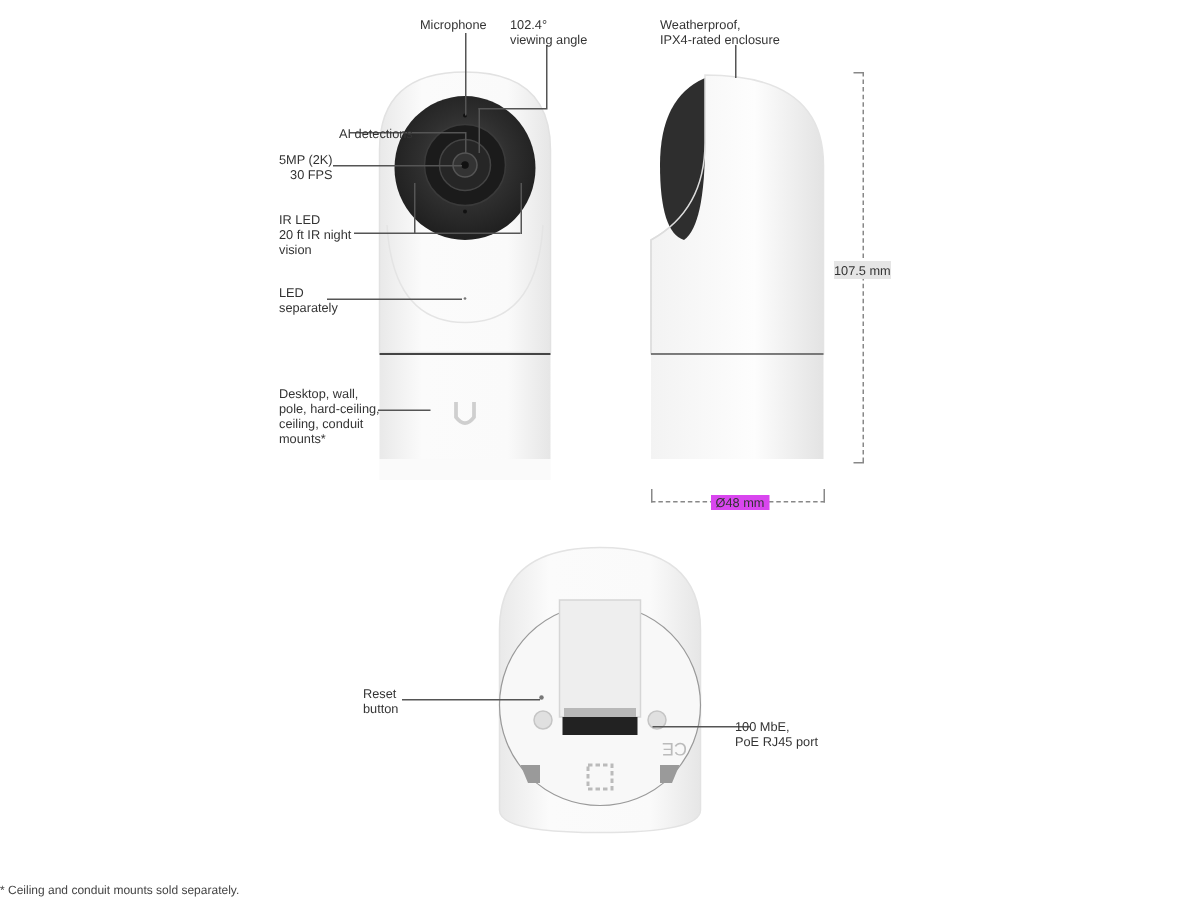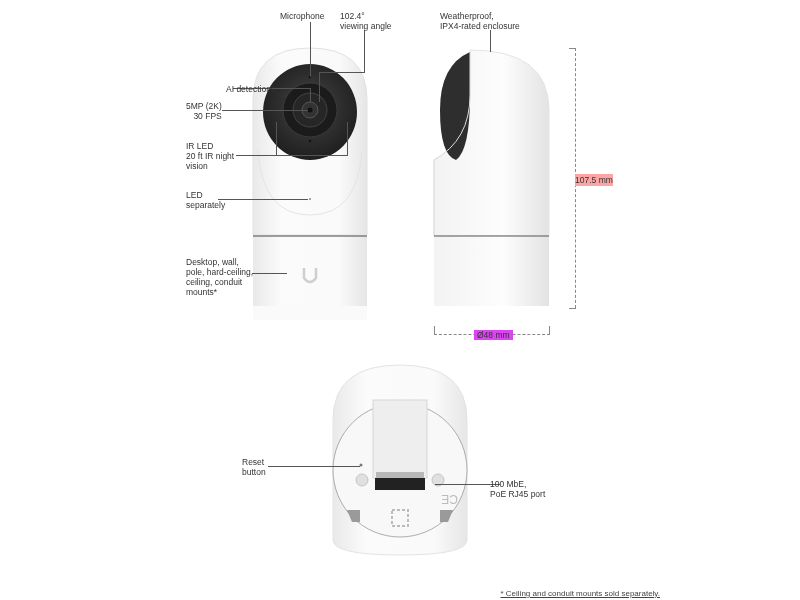--- a/index.html
+++ b/index.html
@@ -2,21 +2,21 @@
 <html><head>
 <meta charset="utf-8">
 <style>
   html,body{margin:0;padding:0;background:#fff;}
   body{width:800px;height:600px;position:relative;overflow:hidden;font-family:"Liberation Sans",sans-serif;color:#333;}
   .lbl{position:absolute;font-size:8.5px;line-height:10px;color:#333;white-space:pre-line;}
   .lbl.c{text-align:left;}
   .line{position:absolute;background:#555;}
   .dim{position:absolute;border-color:#888;border-style:dashed;border-width:0;}
   svg{position:absolute;overflow:visible;}
-  .foot{position:absolute;left:0;width:660px;top:589px;text-align:right;font-size:8px;color:#444;text-decoration:underline;}
+  .foot{position:absolute;left:0;width:660px;top:589px;text-align:left;font-size:8px;color:#444;}
 </style>
 </head>
 <body>
 
 <svg width="800" height="600" style="left:0;top:0;">
   <defs>
     <linearGradient id="bodyg" x1="0" x2="1">
       <stop offset="0" stop-color="#e9e9e9"></stop>
         <stop offset="0.25" stop-color="#fbfbfb"></stop>
       <stop offset="0.75" stop-color="#fafafa"></stop>
@@ -83,21 +83,21 @@
 <div class="line" style="left:347px;top:122px;width:1px;height:34px;"></div>
 <div class="line" style="left:218px;top:199px;width:90px;height:1px;"></div>
 <div class="line" style="left:252px;top:273px;width:35px;height:1px;"></div>
 <div class="line" style="left:490px;top:30px;width:1px;height:22px;"></div>
 <div class="line" style="left:268px;top:466px;width:92px;height:1px;"></div>
 <div class="line" style="left:435px;top:484px;width:65px;height:1px;"></div>
 
 <div class="dim" style="left:575px;top:48px;height:260px;border-left-width:1px;"></div>
 <div class="line" style="left:569px;top:48px;width:7px;height:1px;background:#888;"></div>
 <div class="line" style="left:569px;top:308px;width:7px;height:1px;background:#888;"></div>
-<div class="lbl" style="left:556px;top:174px;background:#fca5a5;padding:1px 0;margin-left:19px;">107.5 mm</div>
+<div class="lbl" style="left:556px;top:174px;background:#e5e5e5;padding:1px 0;">107.5 mm</div>
 
 <div class="dim" style="left:434px;top:334px;width:116px;border-top-width:1px;"></div>
 <div class="line" style="left:434px;top:326px;width:1px;height:9px;background:#888;"></div>
 <div class="line" style="left:549px;top:326px;width:1px;height:9px;background:#888;"></div>
 <div class="lbl" style="left:474px;top:330px;background:#d946ef;padding:0 3px;">Ø48 mm</div>
 
 <div class="lbl c" style="left:280px;top:11px;width:60px;">Microphone</div>
 <div class="lbl c" style="left:340px;top:11px;width:52px;">102.4°
 viewing angle</div>
 <div class="lbl" style="left:186px;top:84px;margin-left:40px;">AI detections</div>

